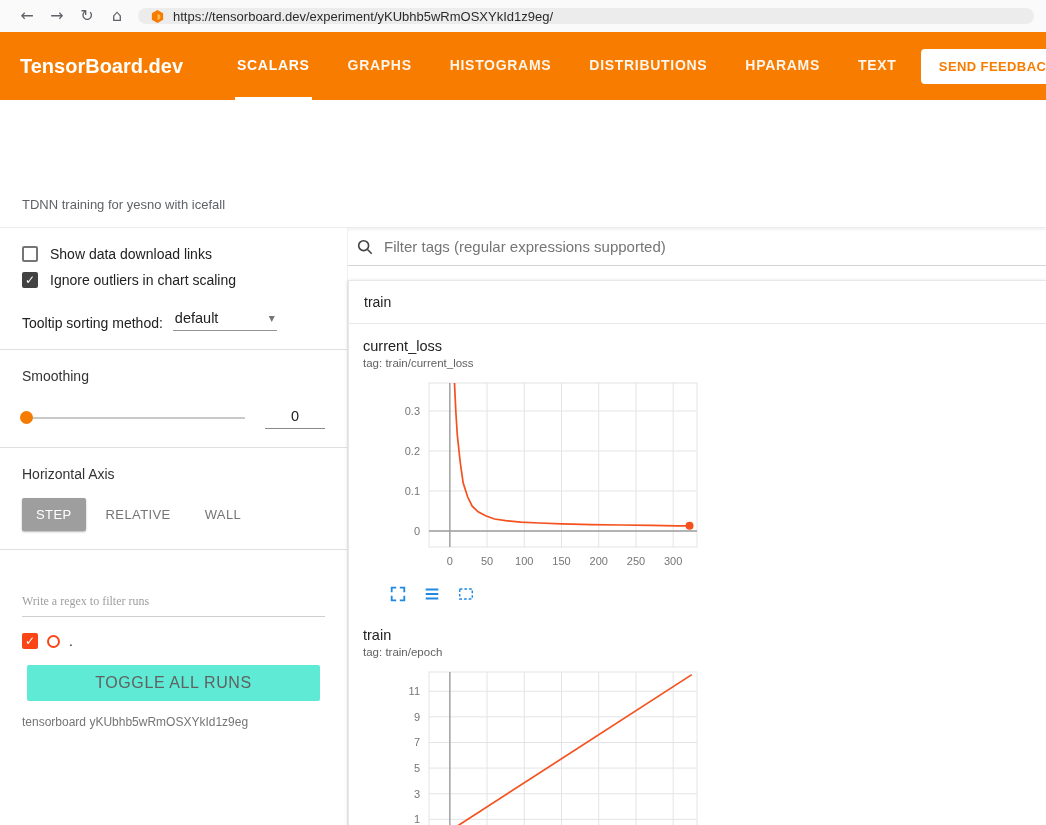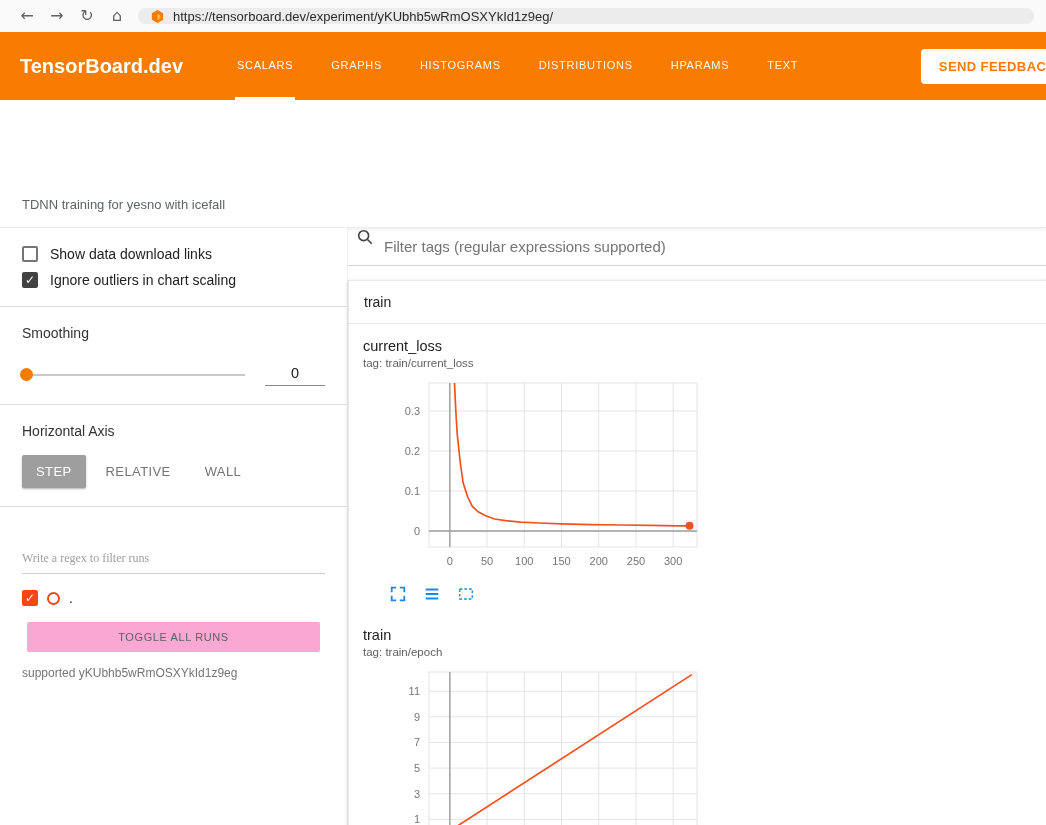--- a/index.html
+++ b/index.html
@@ -25,21 +25,21 @@
   .url-text { font-size: 13px; color: #2b2b2b; white-space: nowrap; overflow: hidden; }
 
   
   .tb-header {
     height: 68px; display: flex; align-items: stretch; padding: 0 0 0 20px;
     color: #fff; overflow: hidden;
   }
   .tb-title { font-size: 20px; font-weight: bold; align-self: center; white-space: nowrap; }
   .header-tabs { display: flex; margin-left: 52px; gap: 34px; align-items: stretch; }
   .tab {
-    display: flex; align-items: center; font-size: 11px; font-weight: normal;
+    display: flex; align-items: center; font-size: 14px; font-weight: bold;
     letter-spacing: 0.7px; color: rgba(255,255,255,0.92); cursor: pointer;
     border-bottom: 3px solid transparent; padding: 0 2px;
   }
   .tab.active { color: #fff; border-bottom-color: #fff; }
   .feedback-btn {
     margin-left: auto; margin-right: -28px; align-self: center;
     background: #fff; border: none; border-radius: 4px; padding: 10px 18px;
     font-family: "Liberation Sans", sans-serif; font-size: 13px; font-weight: bold;
     letter-spacing: 0.4px; cursor: pointer; white-space: nowrap;
   }
@@ -106,29 +106,29 @@
     width: 100%; border: none; border-bottom: 1px solid #cfcfcf; outline: none;
     font-size: 12px; padding: 6px 0 7px; margin-top: 20px; color: #212121;
     font-family: Liberation Serif, serif;
   }
   .runs-filter::placeholder { color: #9e9e9e; }
 
   .run-row { display: flex; align-items: center; gap: 9px; margin-top: 16px; font-size: 14px; }
   .run-circle { width: 13px; height: 13px; border: 2px solid #fa4616; border-radius: 50%; flex: none; cursor: pointer; }
 
   .toggle-all-btn {
-    width: 97%; margin: 16px 0 0 1.5%; background: #f9a8d4; border: none; border-radius: 2px;
-    color: #616161; font-size: 11px; letter-spacing: 0.6px; padding: 9px 0; cursor: pointer;
+    width: 97%; margin: 16px 0 0 1.5%; background: #5eead4; border: none; border-radius: 2px;
+    color: #616161; font-size: 16px; letter-spacing: 0.6px; padding: 9px 0; cursor: pointer;
     font-family: "Liberation Sans", sans-serif;
   }
   .experiment-caption { margin-top: 14px; font-size: 12px; color: #757575; }
 
   
   .filter-row {
-    height: 38px; display: flex; gap: 8px; padding-left: 8px;
+    height: 38px; display: flex; align-items: center; gap: 8px; padding-left: 8px;
     border-bottom: 1px solid #d4d4d4;
   }
   .filter-input {
     flex: 1; border: none; outline: none; font-size: 15px; color: #212121;
     font-family: "Liberation Sans", sans-serif; background: transparent;
   }
   .filter-input::placeholder { color: #757575; }
 
   .card {
     margin-top: 14px; background: #fff; border: 1px solid #e8e8e8; border-right: none;
@@ -184,20 +184,27 @@
       <span class="cb"></span>
       <span>Show data download links</span>
     </div>
     <div class="cb-row">
       <span class="cb checked">
           <span class="cb-mark">✓</span>
         </span>
       <span>Ignore outliers in chart scaling</span>
     </div>
 
+    <div class="tooltip-row">
+      <span>Tooltip sorting method:</span>
+      <div class="select-box">
+        <span>default</span>
+        <span class="caret">▾</span>
+      </div>
+    </div>
 
     <hr class="divider">
 
     <div class="section-label">Smoothing</div>
     <div class="slider-row">
       <div class="slider-track">
         <div class="slider-thumb"></div>
       </div>
       <div class="slider-value">0</div>
     </div>
@@ -217,21 +224,21 @@
     <div>
         <div class="run-row">
           <span class="cb cb-run checked">
             <span class="cb-mark">✓</span>
           </span>
           <span class="run-circle" style="border-color: rgb(250, 70, 22);"></span>
           <span>.</span>
         </div>
       </div>
     <button class="toggle-all-btn">TOGGLE ALL RUNS</button>
-    <div class="experiment-caption">supported yKUbhb5wRmOSXYkId1z9eg</div>
+    <div class="experiment-caption">tensorboard yKUbhb5wRmOSXYkId1z9eg</div>
   </aside>
 
   <main class="main">
     <div class="filter-row">
       <svg width="18" height="18" viewBox="0 0 20 20">
         <circle cx="8.5" cy="8.5" r="5.5" fill="none" stroke="#424242" stroke-width="1.8"></circle>
         <line x1="12.8" y1="12.8" x2="17.5" y2="17.5" stroke="#424242" stroke-width="1.8"></line>
       </svg>
       <input class="filter-input" placeholder="Filter tags (regular expressions supported)" style="">
     </div>

